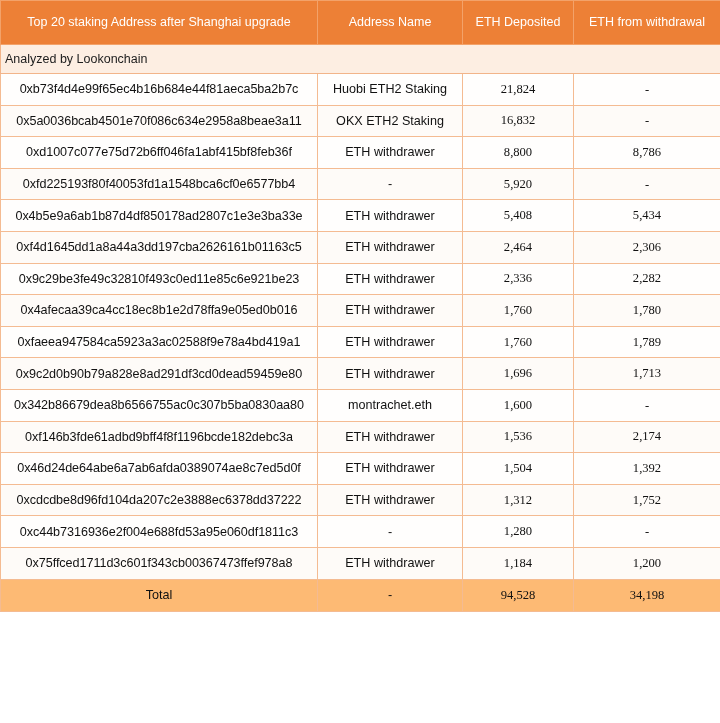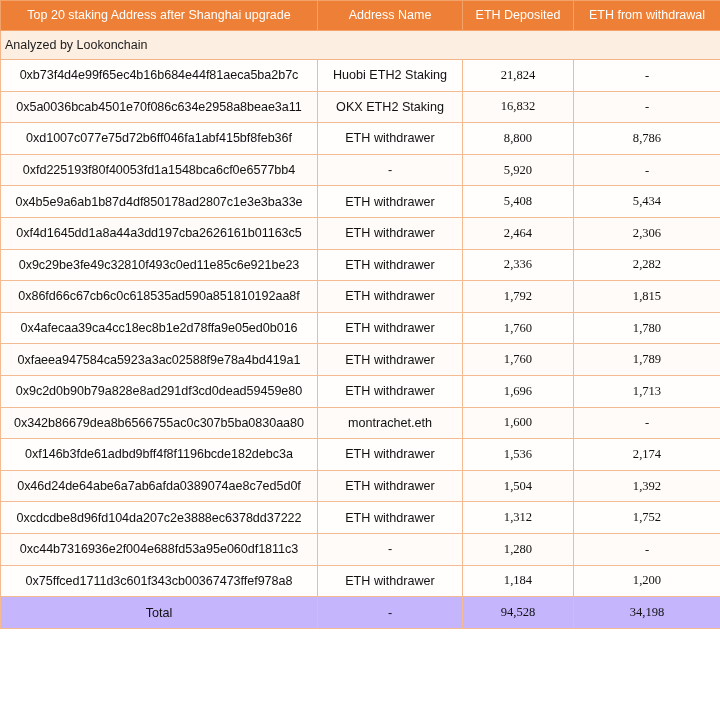--- a/index.html
+++ b/index.html
@@ -31,21 +31,21 @@
   table.staking-table col.c-address { width: 317px; }
   table.staking-table col.c-name    { width: 145px; }
   table.staking-table col.c-dep     { width: 111px; }
   table.staking-table col.c-wd      { width: 147px; }
 
   thead th {
     background: #ed8036;
     color: #ffffff;
     font-weight: normal;
     font-size: 12.5px;
-    height: 30px;
+    height: 44px;
     line-height: 1.15;
     text-align: center;
     padding: 4px 4px;
     border: 1px solid #f3a269;
     box-sizing: border-box;
     white-space: nowrap;
     overflow: hidden;
   }
   tr.analyzed-row td {
     background: #fdeee2;
@@ -66,21 +66,21 @@
     text-align: center;
     border: 1px solid #f4bb92;
     box-sizing: border-box;
     padding: 0 5px;
     white-space: nowrap;
     overflow: hidden;
   }
   tbody.data-body tr:nth-child(odd) td { background: #fffefd; }
   tbody.data-body tr:nth-child(even) td { background: #fefbf8; }
   tbody.data-body tr.total-row td {
-    background: #c4b5fd;
+    background: #fdba74;
     height: 32px;
   }
   td.cell-address { letter-spacing: -0.05px; }
   td.cell-name    { letter-spacing: 0px; }
   td.cell-num     { letter-spacing: 0px; font-family: Liberation Serif, serif; }
 </style>
 </head>
 <body>
 
 <div id="table-root">
@@ -141,26 +141,20 @@
           <td class="cell-num">2,464</td>
           <td class="cell-num">2,306</td>
         </tr>
         <tr>
           <td class="cell-address">0x9c29be3fe49c32810f493c0ed11e85c6e921be23</td>
           <td class="cell-name">ETH withdrawer</td>
           <td class="cell-num">2,336</td>
           <td class="cell-num">2,282</td>
         </tr>
         <tr>
-          <td class="cell-address">0x86fd66c67cb6c0c618535ad590a851810192aa8f</td>
-          <td class="cell-name">ETH withdrawer</td>
-          <td class="cell-num">1,792</td>
-          <td class="cell-num">1,815</td>
-        </tr>
-        <tr>
           <td class="cell-address">0x4afecaa39ca4cc18ec8b1e2d78ffa9e05ed0b016</td>
           <td class="cell-name">ETH withdrawer</td>
           <td class="cell-num">1,760</td>
           <td class="cell-num">1,780</td>
         </tr>
         <tr>
           <td class="cell-address">0xfaeea947584ca5923a3ac02588f9e78a4bd419a1</td>
           <td class="cell-name">ETH withdrawer</td>
           <td class="cell-num">1,760</td>
           <td class="cell-num">1,789</td>

